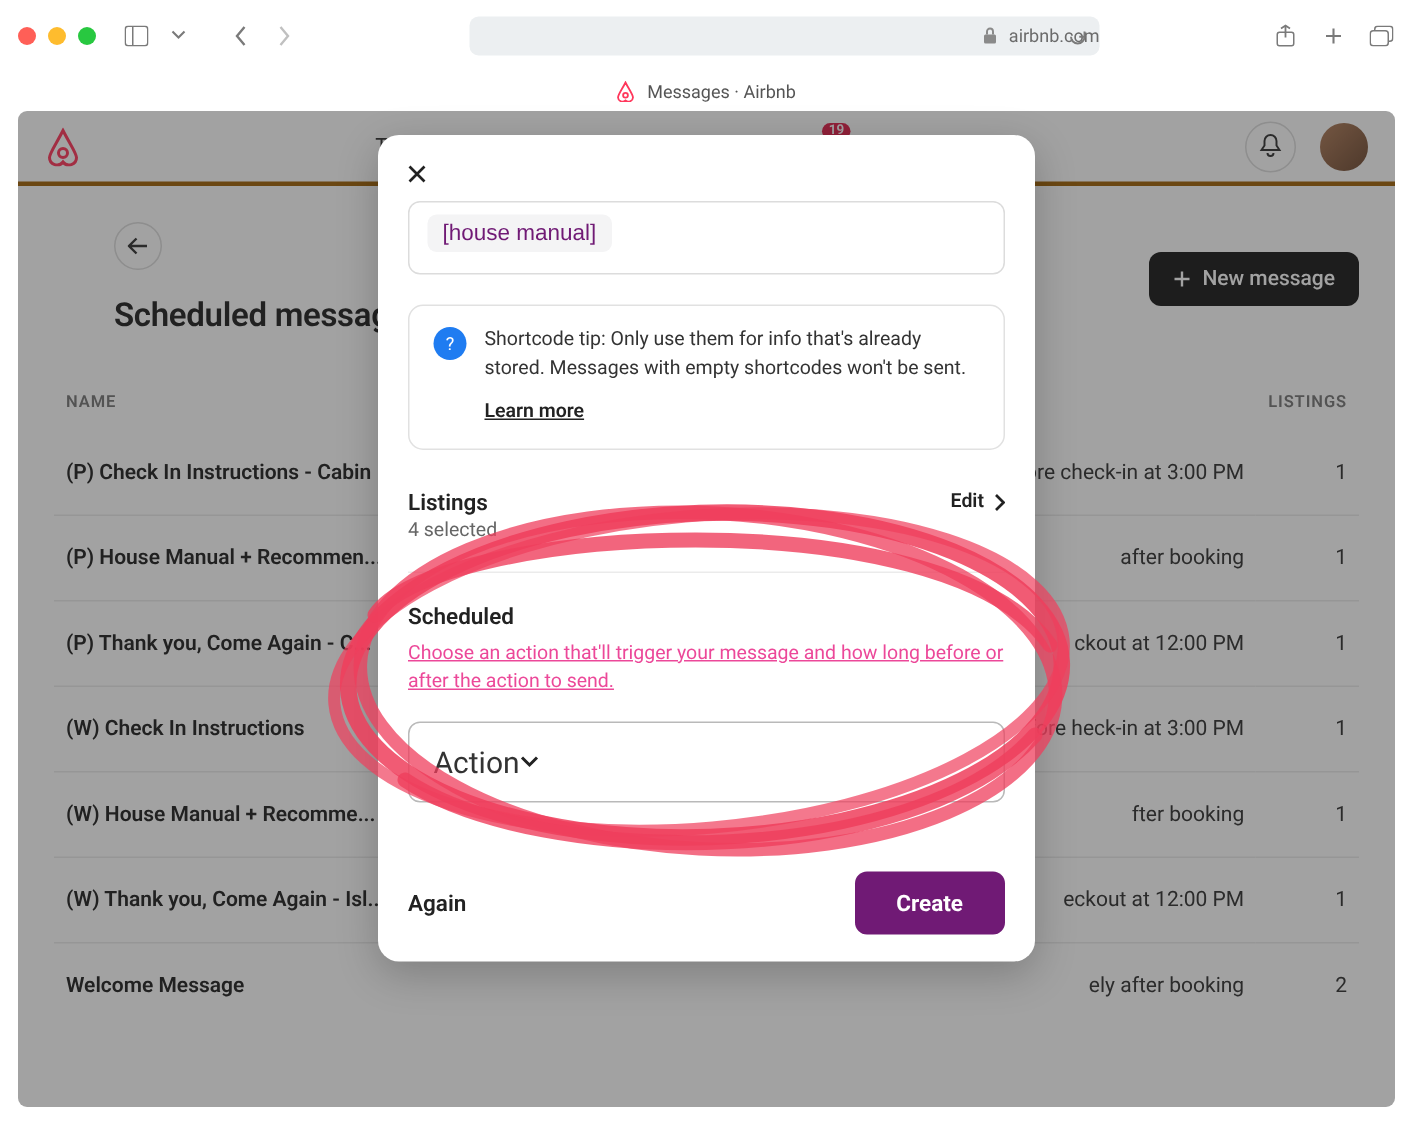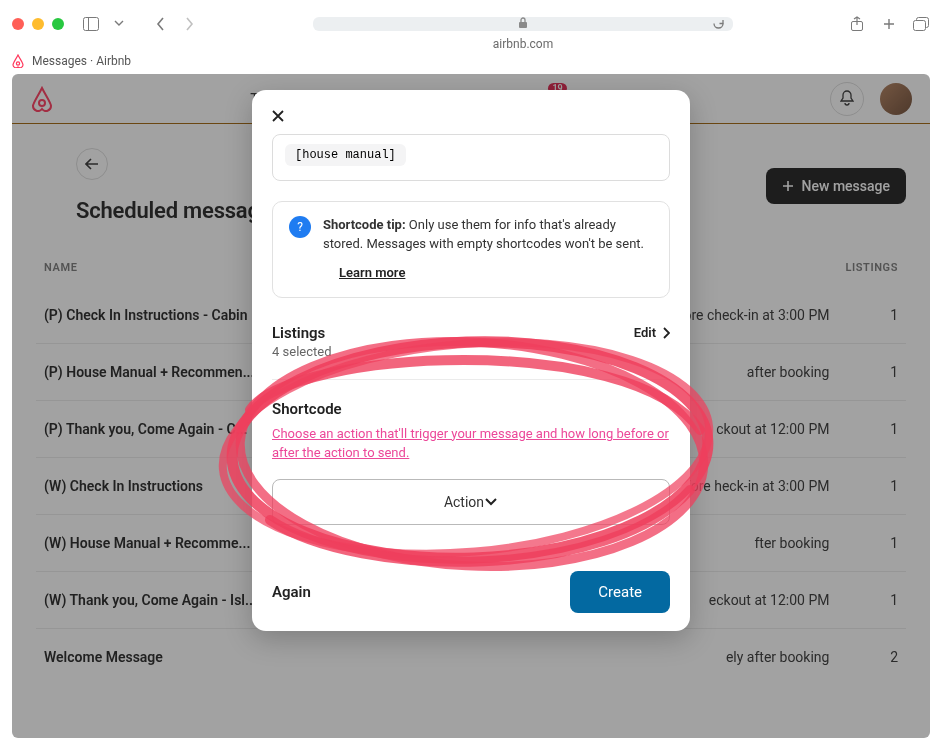--- a/index.html
+++ b/index.html
@@ -7,34 +7,34 @@
   .canvas { width:942px; height:750px; position:relative; margin:0 auto; }
 
   
   .chrome { position:absolute; top:8px; left:12px; right:12px; height:32px; display:flex; align-items:center; }
   .traffic { display:flex; gap:8px; margin-right:18px; }
   .dot { width:12px; height:12px; border-radius:50%; }
   .dot.red{background:#ff5f57;} .dot.yellow{background:#febc2e;} .dot.green{background:#28c840;}
   .chrome-btn { width:18px; height:18px; display:flex; align-items:center; justify-content:center; color:#6b6b6b; }
   .chrome-group { display:flex; gap:10px; align-items:center; }
   .chrome-spacer { flex:1; }
-  .addr { width:420px; height:14px; background:#eceff1; border-radius:6px; display:flex; align-items:center; justify-content:flex-start; gap:8px; margin:0 auto; position:relative;flex-direction:column; }
+  .addr { width:420px; height:26px; background:#eceff1; border-radius:6px; display:flex; align-items:center; justify-content:flex-end; gap:8px; margin:0 auto; position:relative; }
   .addr-text { font-size:12px; color:#6b6b6b; }
   .addr-refresh {position:absolute; right:8px; color:#6b6b6b;}
   .chrome-right { display:flex; gap:14px; align-items:center; margin-left:auto;}
   .icon { display:inline-flex; align-items:center; justify-content:center;}
   svg { display:block; }
 
   
-  .tabline { position:absolute; top:48px; left:12px; right:12px; height:26px; display:flex; align-items:center; gap:8px; font-size:12px; color:#555; }
+  .tabline { position:absolute; top:48px; left:12px; right:12px; height:26px; display:flex; align-items:center; justify-content:center; gap:8px; font-size:12px; color:#555; }
   .tabline .logo { color:#ff385c; }
 
   
   .appshell { position:absolute; top:74px; left:12px; right:12px; bottom:12px; border-radius:6px; overflow:hidden; background:#fff; }
-  .topnav { height:50px; display:flex; align-items:center; padding:0 18px; border-bottom:1px solid #a16207; gap:24px; font-size:14px; color:#333; }
+  .topnav { height:50px; display:flex; align-items:center; padding:0 18px; border-bottom:3px solid #a16207; gap:24px; font-size:14px; color:#333; }
   .topnav .brand { color:#ff385c; margin-right:auto; }
   .topnav .nav-items { display:flex; gap:28px; align-items:center; }
   .nav-item { display:flex; align-items:center; gap:4px; position:relative; padding:0 2px;}
   .nav-item.active { font-weight:600; }
   .nav-badge { position:absolute; top:-8px; right:-12px; background:#e0204a; color:#fff; border-radius:8px; font-size:9px; padding:1px 4px; line-height:1; }
   .topnav .right { margin-left:auto; display:flex; gap:16px; align-items:center;}
   .bell-wrap { width:34px; height:34px; border:1px solid #dcdcdc; border-radius:50%; display:flex; align-items:center; justify-content:center;}
   .avatar { width:32px; height:32px; border-radius:50%; background:linear-gradient(135deg,#b07d5a,#6e4a33); }
 
   
@@ -53,37 +53,37 @@
   table.list td.count { text-align:right; width:60px;}
 
   
   .scrim { position:absolute; inset:0; background:rgba(34,34,34,.42); }
 
   
   .modal { position:absolute; top:90px; left:50%; transform:translateX(-50%); width:438px; background:#fff; border-radius:14px; box-shadow:0 8px 28px rgba(0,0,0,.22); overflow:hidden; }
   .modal-close { position:absolute; top:12px; left:12px; width:28px; height:28px; display:flex; align-items:center; justify-content:center; }
   .modal-body { padding:44px 20px 0 20px; }
   .code-box { border:1px solid #dcdcdc; border-radius:8px; padding:8px 12px 14px 12px;}
-  .code-chip { display:inline-block; background:#f4f4f5; border-radius:6px; padding:4px 10px; font-size:12px; color:#000000; font-family:Liberation Mono, monospace;}
+  .code-chip { display:inline-block; background:#f4f4f5; border-radius:6px; padding:4px 10px; font-size:15px; color:#701a75; font-family:Liberation Sans, sans-serif;}
   .tip-box { border:1px solid #e1e1e1; border-radius:10px; padding:14px 16px; display:flex; gap:12px; margin-top:20px;}
   .tip-ico { width:22px; height:22px; background:#1f7cf1; border-radius:50%; display:flex; align-items:center; justify-content:center; color:#fff; font-size:12px; flex-shrink:0;}
   .tip-text { font-size:13px; color:#333; line-height:1.45;}
-  .tip-text b { font-weight:700;}
-  .tip-link { display:inline-block; margin-top:10px; font-size:13px; color:#222; font-weight:600; text-decoration:underline;margin-left:16px;}
+  .tip-text b { font-weight:400;}
+  .tip-link { display:inline-block; margin-top:10px; font-size:13px; color:#222; font-weight:600; text-decoration:underline;}
   .section { margin-top:22px; padding-top:4px;}
   .section.border-top { border-top:1px solid #ebebeb; margin-top:20px; padding-top:20px;}
   .section-h { font-size:15px; font-weight:600; color:#222;}
   .section-sub { font-size:13px; color:#666; margin-top:2px;}
   .list-row { display:flex; align-items:center; gap:6px;}
   .list-row .edit { margin-left:auto; font-size:13px; font-weight:600; color:#222; display:flex; align-items:center; gap:6px;}
   .sched-desc { font-size:13px; color:#ec4899; margin-top:6px; line-height:1.5;text-decoration:underline;}
-  .select { margin-top:16px; border:1px solid #b9b9b9; border-radius:8px; padding:14px 16px; display:flex; align-items:center; justify-content:center; font-size:14px; color:#333;}
+  .select { margin-top:16px; border:1px solid #b9b9b9; border-radius:8px; padding:14px 16px; display:flex; align-items:center; justify-content:flex-start; font-size:20px; color:#333;}
   .modal-foot { display:flex; align-items:center; justify-content:space-between; padding:18px 20px; margin-top:28px;}
   .cancel { font-size:15px; font-weight:600; color:#222;}
-  .create { background:#0369a1; color:#fff; border-radius:8px; padding:12px 28px; font-size:15px; font-weight:400;}
+  .create { background:#701a75; color:#fff; border-radius:8px; padding:12px 28px; font-size:15px; font-weight:700;}
 
   
   .marker { position:absolute; pointer-events:none; }
 </style>
 </head>
 <body>
 
 <div class="canvas">
 
   <div class="chrome">
@@ -296,21 +296,21 @@
             <span>Edit</span>
             <svg width="8" height="12" viewBox="0 0 8 12">
                 <path d="M2 1l5 5-5 5" stroke="#222" fill="none" stroke-width="1.8"></path>
               </svg>
           </span>
         </div>
         <div class="section-sub">4 selected</div>
       </div>
 
       <div class="section border-top">
-        <div class="section-h">Shortcode</div>
+        <div class="section-h">Scheduled</div>
         <div class="sched-desc">Choose an action that'll trigger your message and how long before or after the action to send.</div>
         <div class="select">
           <span>Action</span>
           <span class="icon">
             <svg width="14" height="10" viewBox="0 0 14 10">
                 <path d="M2 2l5 5 5-5" stroke="#222" fill="none" stroke-width="2"></path>
               </svg>
           </span>
         </div>
       </div>

